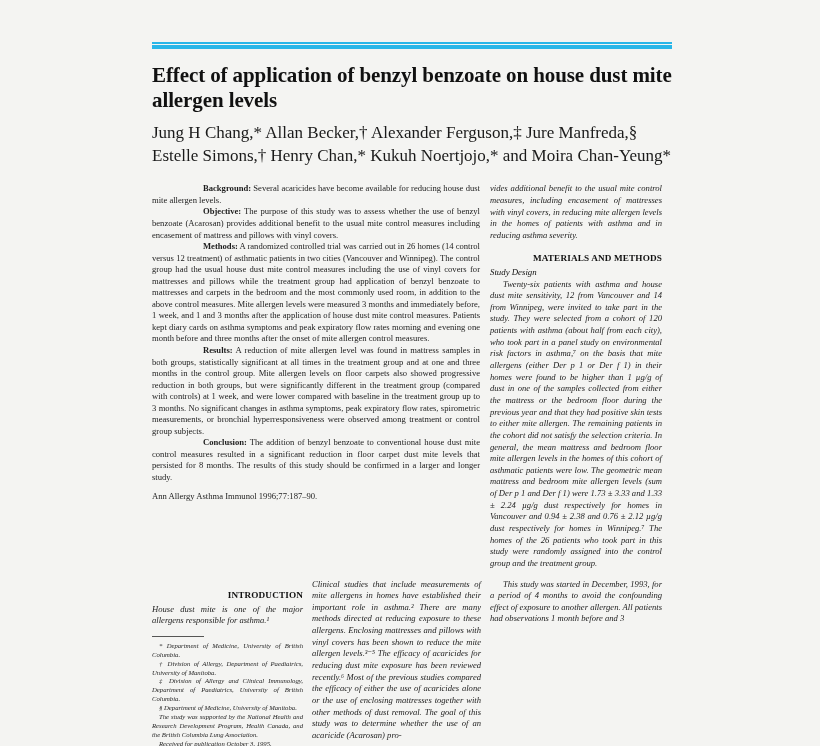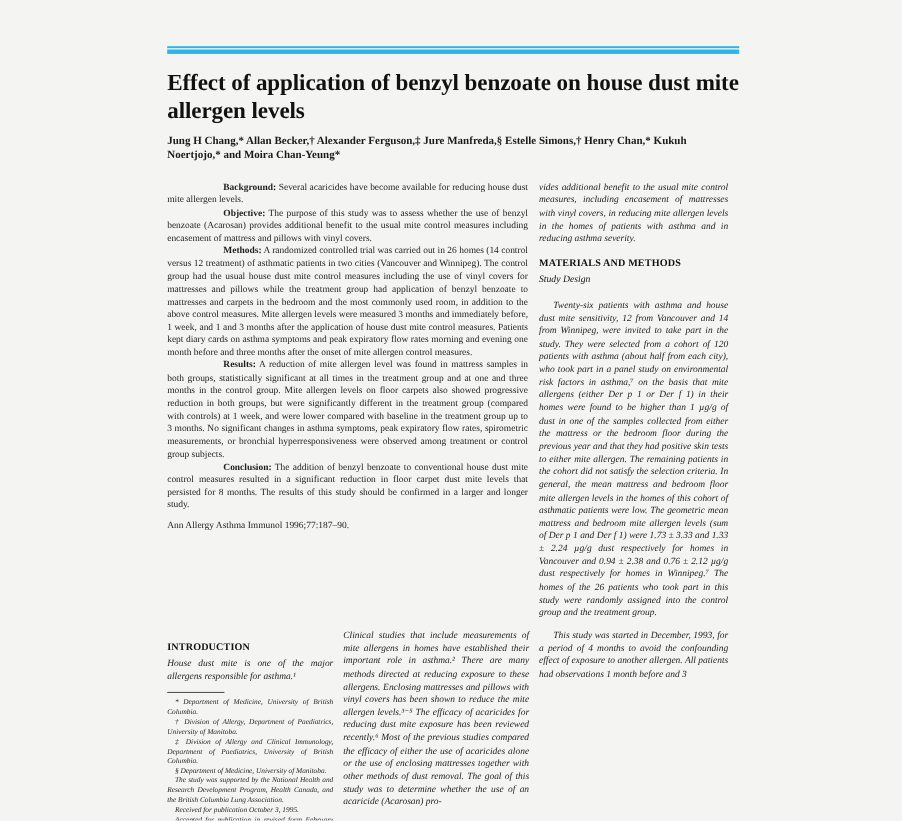--- a/index.html
+++ b/index.html
@@ -48,25 +48,24 @@
   
   .title {
     font-size: 21px;
     font-weight: bold;
     line-height: 1.17;
     letter-spacing: -0.1px;
     margin: 14px 0 0 0;
     color: #111;
   }
   .authors {
-    font-size: 10px;
+    font-size: 17px;
     line-height: 1.33;
     margin: 10px 0 0 0;
     color: #1a1a1a;
-    font-weight: bold;
   }
 
   
   .top-section {
     display: flex;
     margin-top: 16px;
   }
   .abstract {
     width: 338px;
     padding-right: 10px;
@@ -108,26 +107,27 @@
   .rightcol p.noindent,
   .col p.noindent {
     text-indent: 0;
   }
   h2.section-head {
     font-size: 9.2px;
     font-weight: bold;
     margin: 11px 0 4px 0;
     letter-spacing: 0.15px;
     color: #111;
+    text-align: right;
   }
   h3.sub-head {
     font-size: 8.8px;
     font-weight: normal;
     font-style: italic;
-    margin: 4px 0 14px 0;
+    margin: 4px 0 2px 0;
     color: #111;
   }
 
   
   .body-cols {
     display: flex;
     margin-top: 9px;
   }
   .col {
     width: 160px;

